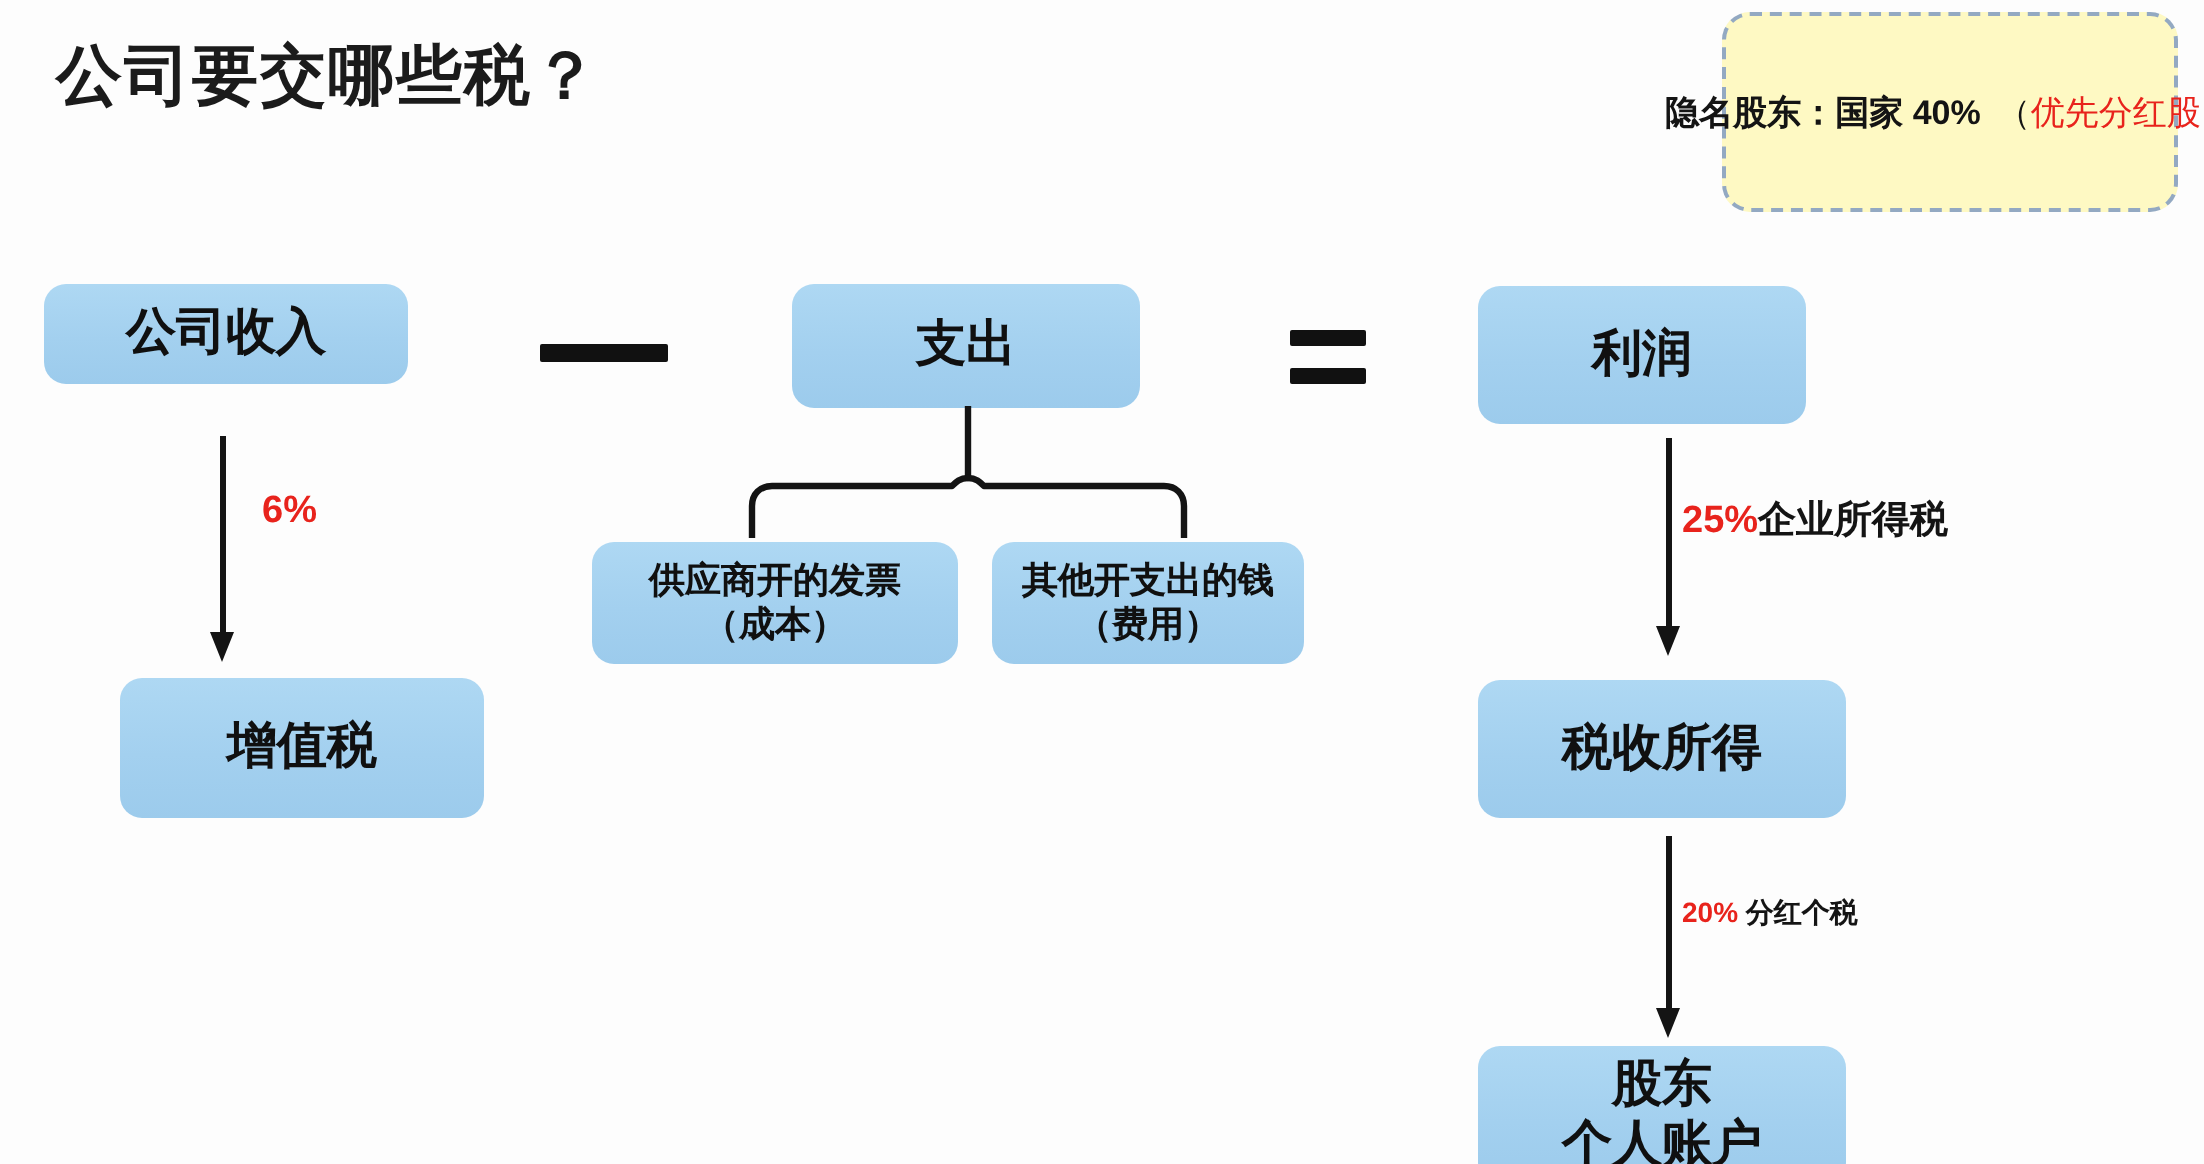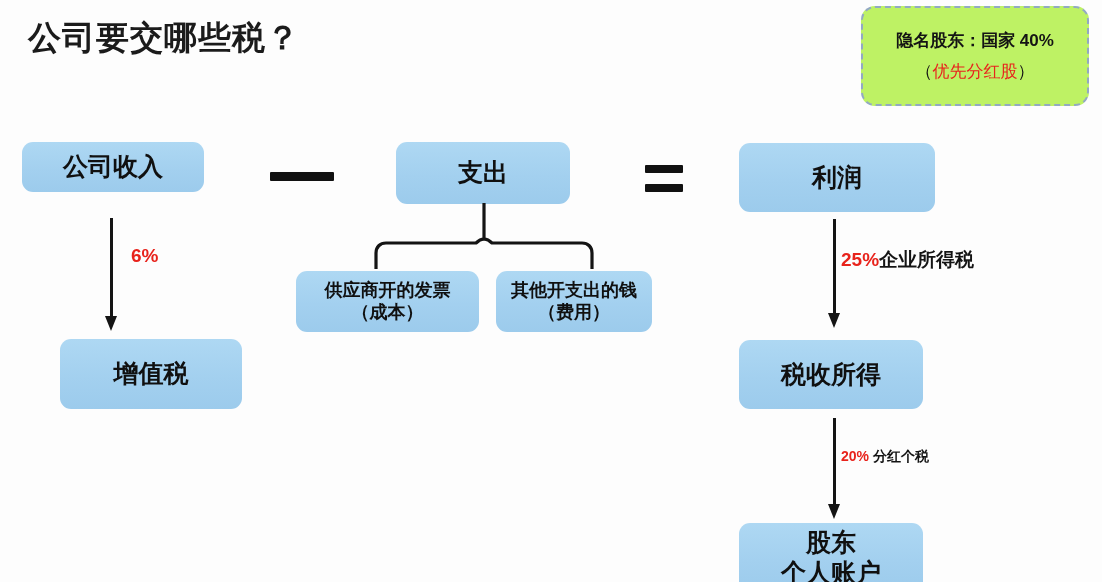--- a/index.html
+++ b/index.html
@@ -30,26 +30,26 @@
     white-space: nowrap;
   }
 
   
   .callout {
     position: absolute;
     left: 861px;
     top: 6px;
     width: 228px;
     height: 100px;
-    background: #bef264;
+    background: #fef9c3;
     border: 2px dashed #93a9c2;
     border-radius: 14px;
     box-sizing: border-box;
     display: flex;
-    flex-direction: column;
+    flex-direction: row;
     align-items: center;
     justify-content: center;
     gap: 8px;
   }
   .callout-line1 {
     font-size: 17px;
     font-weight: bold;
     color: #141414;
     white-space: nowrap;
   }
@@ -76,21 +76,21 @@
     line-height: 1.18;
   }
   .node.big   { font-size: 25px; }
   .node.small { font-size: 18px; }
 
   #node-income   { left: 22px;  top: 142px; width: 182px; height: 50px; }
   #node-vat      { left: 22px;  top: 339px; width: 182px; height: 70px; margin-left: 38px; }
   #node-expense  { left: 396px; top: 142px; width: 174px; height: 62px; }
   #node-invoice  { left: 296px; top: 271px; width: 183px; height: 61px; font-family: Liberation Serif, serif; }
   #node-otherpay { left: 496px; top: 271px; width: 156px; height: 61px; }
-  #node-profit   { left: 739px; top: 143px; width: 196px; height: 69px; }
+  #node-profit   { left: 739px; top: 143px; width: 164px; height: 69px; }
   #node-taxinc   { left: 739px; top: 340px; width: 184px; height: 69px; }
   #node-share    { left: 739px; top: 523px; width: 184px; height: 69px; }
 
   
   .op-minus {
     position: absolute;
     left: 270px;
     top: 172px;
     width: 64px;
     height: 9px;

